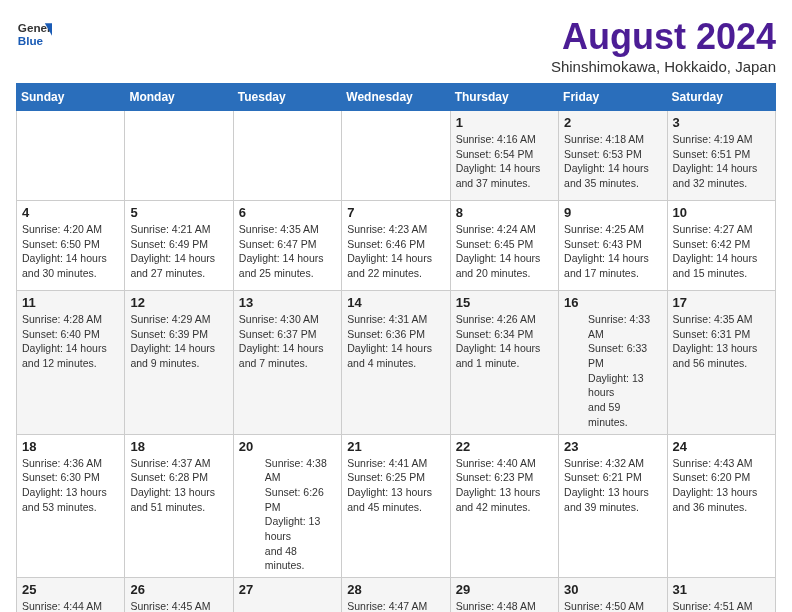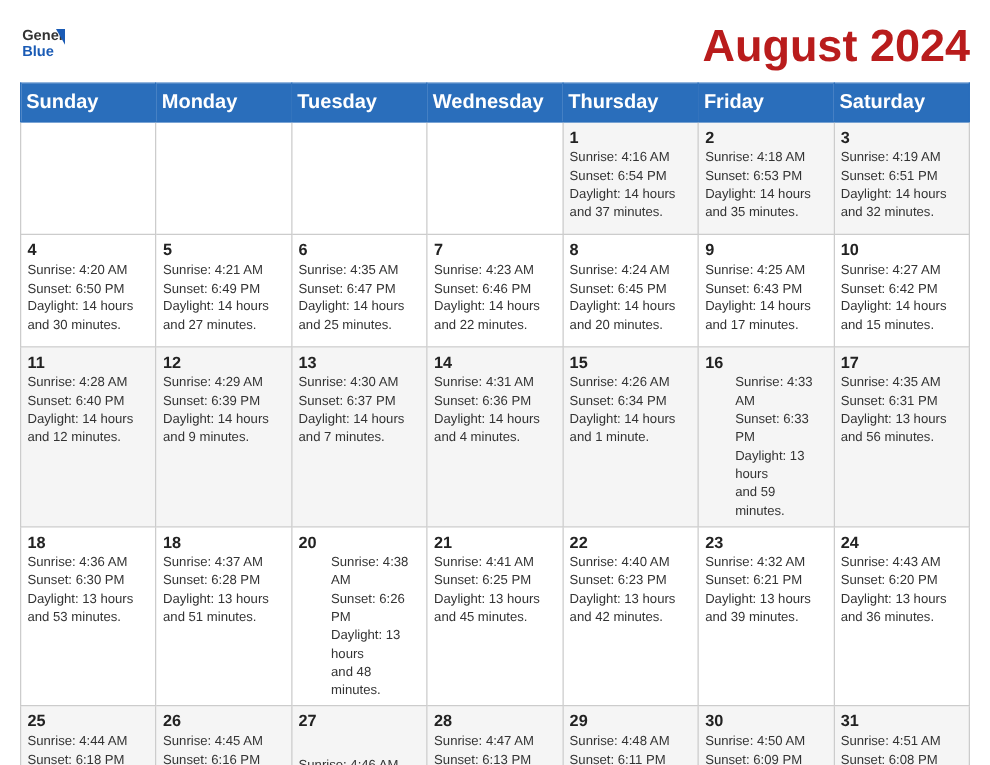--- a/index.html
+++ b/index.html
@@ -22,41 +22,41 @@
       gap: 4px;
     }
     .logo-icon {
       width: 36px;
       height: 36px;
     }
     .title-block { text-align: right; }
     .title-block h1 {
       font-size: 36px;
       font-weight: bold;
-      color: #b91c1c;
+      color: #4c1d95;
     }
     .title-block h2 {
       font-size: 15px;
       font-weight: normal;
       color: #333;
     }
     table {
       width: 100%;
       border-collapse: collapse;
       font-size: 11px;
     }
     thead tr {
       background: #2a6ebb;
       color: #fff;
     }
     thead th {
       padding: 6px 4px;
       text-align: left;
       font-weight: bold;
-      font-size: 16px;
+      font-size: 12px;
       border: 1px solid #2a6ebb;
     }
     tbody tr td {
       border: 1px solid #ccc;
       vertical-align: top;
       padding: 4px 5px;
       width: 108px;
       height: 90px;
       background: #fff;
     }
@@ -83,20 +83,21 @@
 <div class="header">
   <div class="logo">
     <svg class="logo-icon" viewBox="0 0 40 40">
       <text x="2" y="18" font-size="13" font-weight="bold" fill="#333">General</text>
       <text x="2" y="32" font-size="13" font-weight="bold" fill="#1a5bb5">Blue</text>
       <polygon points="32,8 40,8 40,22" fill="#1a5bb5"></polygon>
     </svg>
   </div>
   <div class="title-block">
     <h1>August 2024</h1>
+    <h2>Shinshimokawa, Hokkaido, Japan</h2>
   </div>
 </div>
 
 <table>
   <thead>
     <tr id="header-row">
         <th>Sunday</th>
         <th>Monday</th>
         <th>Tuesday</th>
         <th>Wednesday</th>

